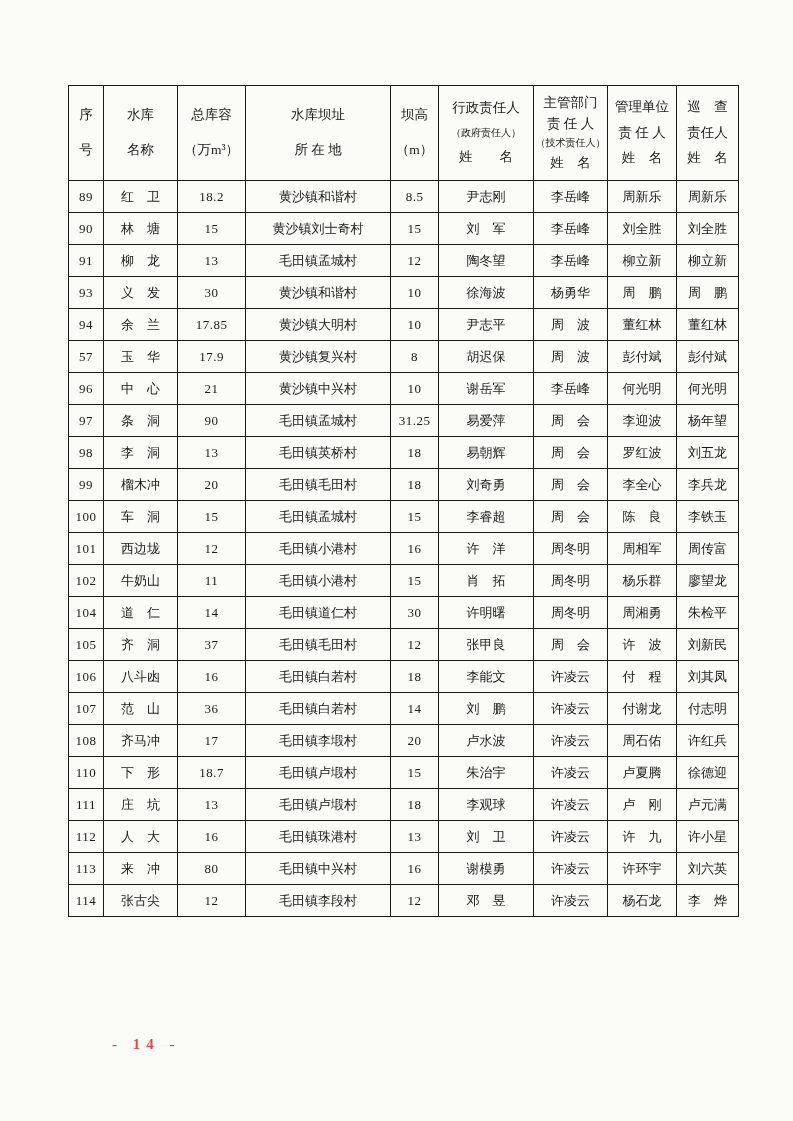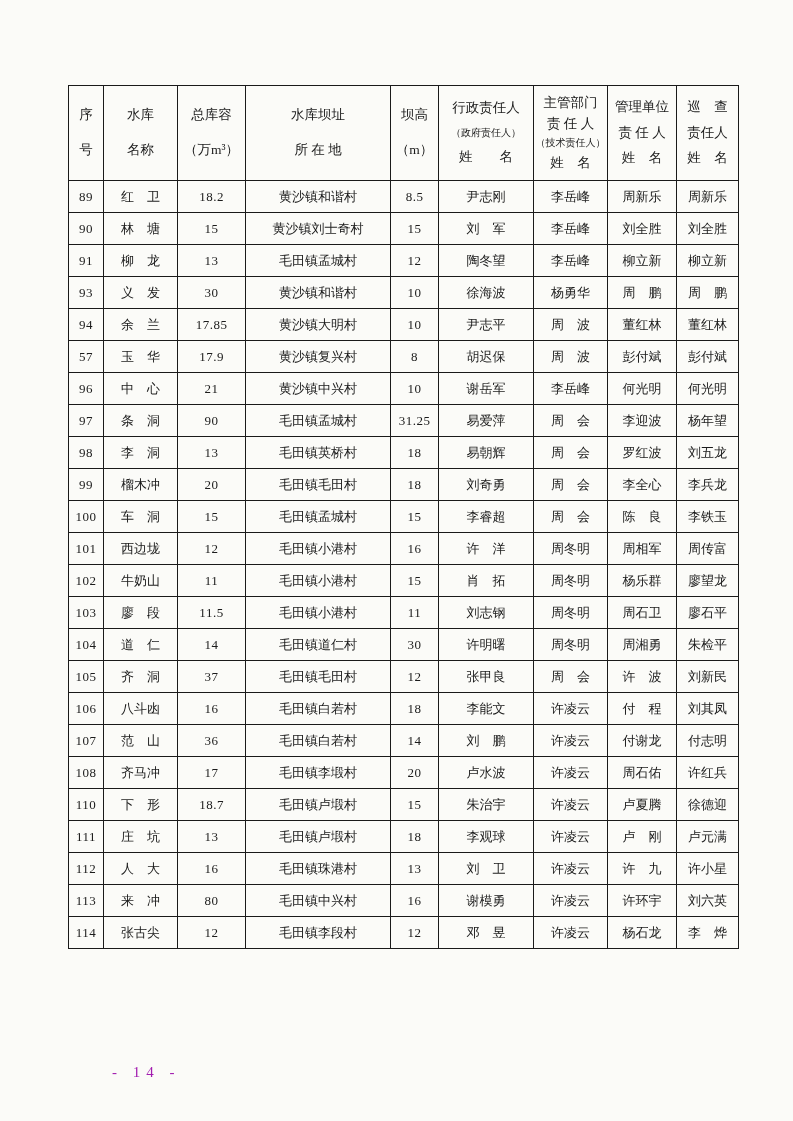--- a/index.html
+++ b/index.html
@@ -50,24 +50,25 @@
     vertical-align: middle;
     font-size: 13px;
     white-space: pre;
     overflow: hidden;
     padding: 0 1px;
   }
   td.col-num { font-size: 12.5px; letter-spacing: 0.5px; }
   .page-number {
     position: absolute;
     left: 112px;
-    top: 1064px;
+    top: 1036px;
     font-size: 15px;
     letter-spacing: 6px;
-    color: #a21caf;
+    color: #ef4444;
+    font-weight: bold;
   }
 </style>
 </head>
 <body>
 
 <div class="doc-page">
 
   <table class="reservoir-table">
     <colgroup>
       <col style="width:35px">
@@ -281,31 +282,20 @@
     <td>牛奶山</td>
     <td class="col-num">11</td>
     <td>毛田镇小港村</td>
     <td class="col-num">15</td>
     <td>肖　拓</td>
     <td>周冬明</td>
     <td>杨乐群</td>
     <td>廖望龙</td>
   </tr>
         <tr>
-    <td class="col-num">103</td>
-    <td>廖　段</td>
-    <td class="col-num">11.5</td>
-    <td>毛田镇小港村</td>
-    <td class="col-num">11</td>
-    <td>刘志钢</td>
-    <td>周冬明</td>
-    <td>周石卫</td>
-    <td>廖石平</td>
-  </tr>
-        <tr>
     <td class="col-num">104</td>
     <td>道　仁</td>
     <td class="col-num">14</td>
     <td>毛田镇道仁村</td>
     <td class="col-num">30</td>
     <td>许明曙</td>
     <td>周冬明</td>
     <td>周湘勇</td>
     <td>朱检平</td>
   </tr>

